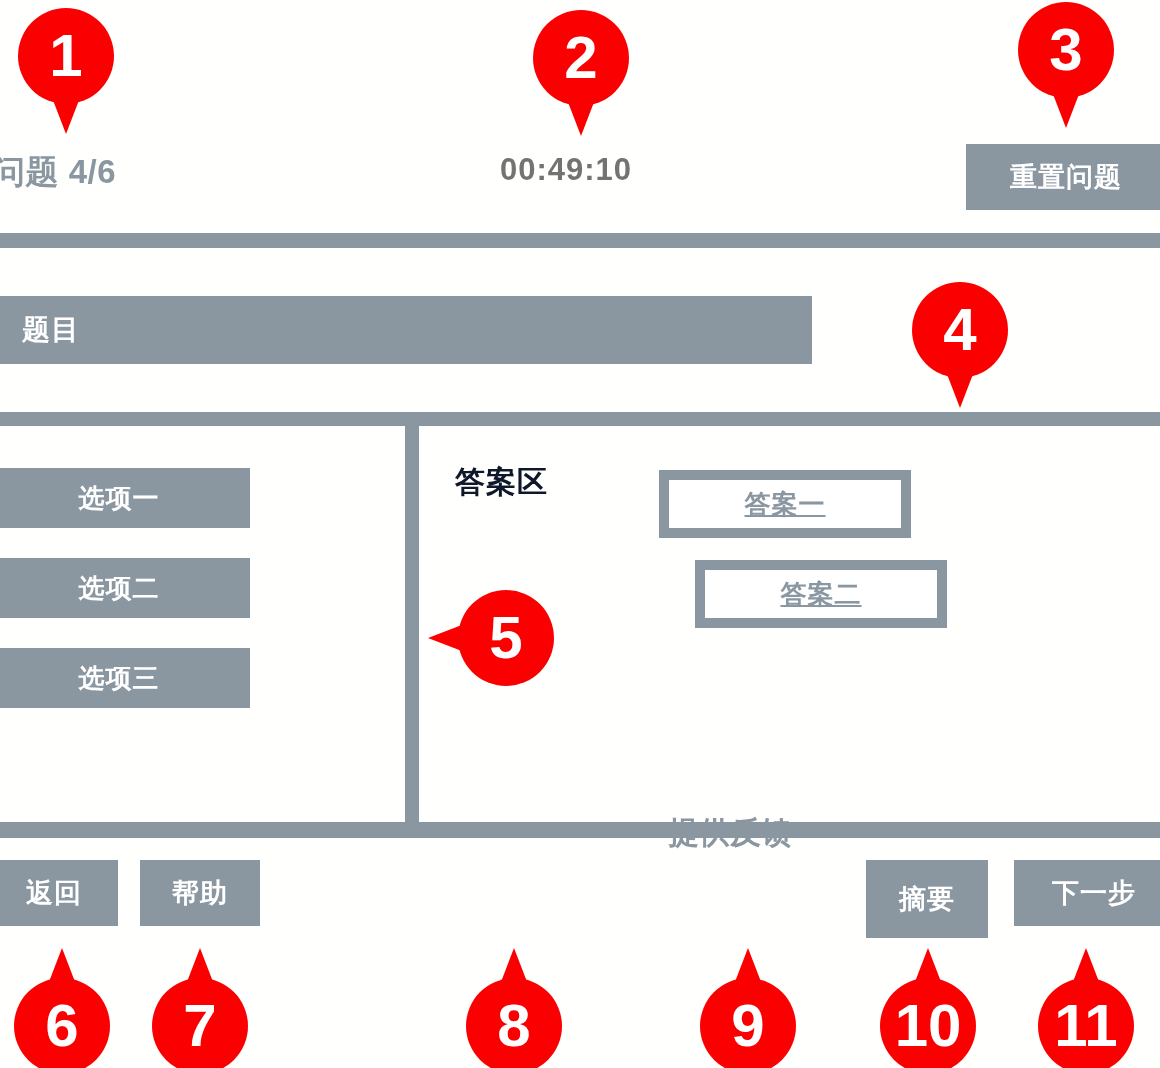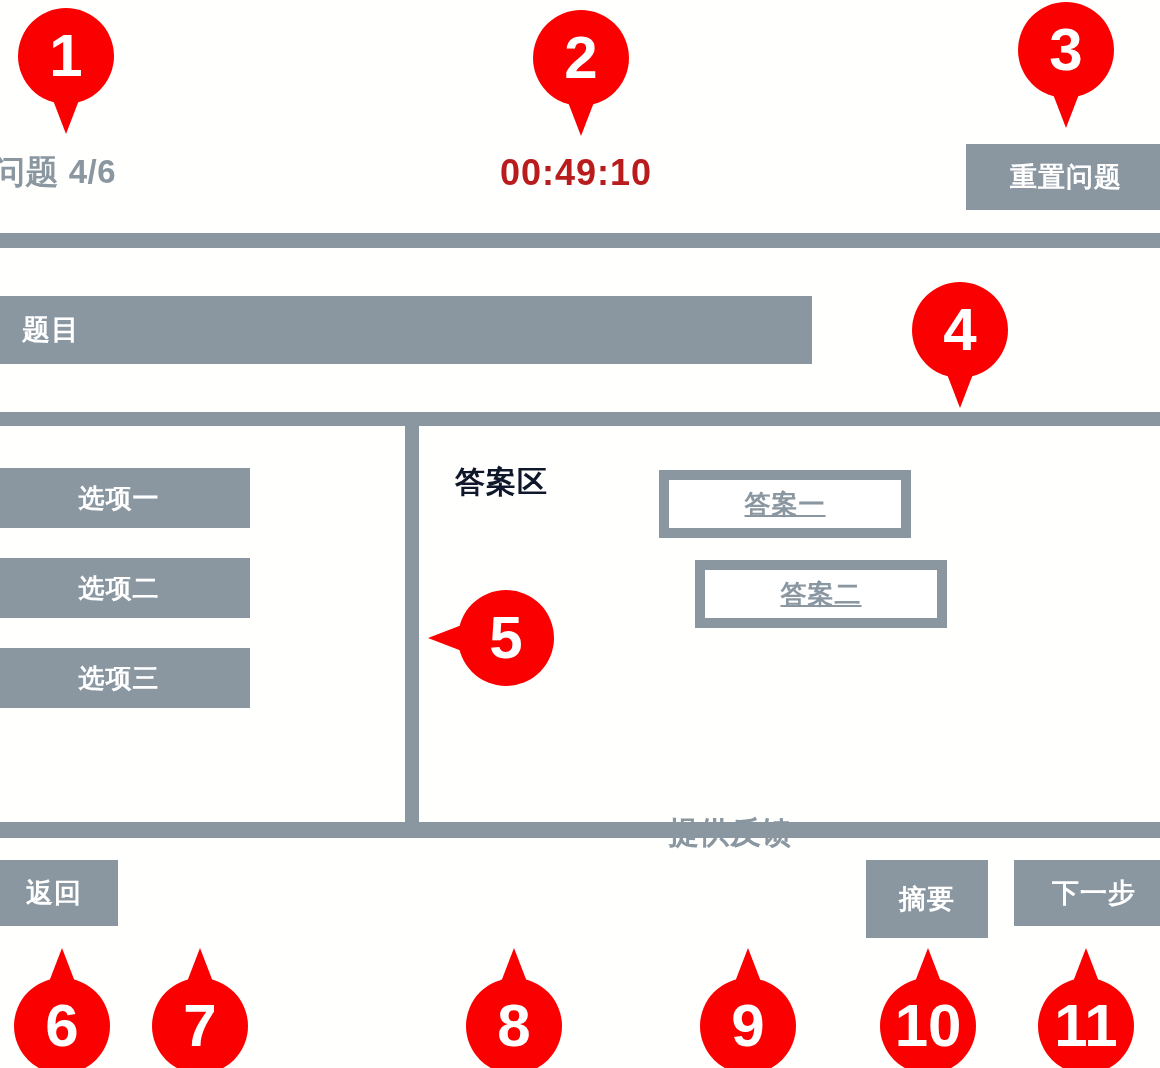--- a/index.html
+++ b/index.html
@@ -56,23 +56,23 @@
     font-size: 33px;
     font-weight: bold;
     color: #8a97a1;
     letter-spacing: 0.5px;
     white-space: nowrap;
   }
   #timer-display {
     position: absolute;
     left: 500px;
     top: 152px;
-    font-size: 36px;
-    font-weight: bold;
-    color: #b91c1c;
+    font-size: 31px;
+    font-weight: bold;
+    color: #737373;
     letter-spacing: 1px;
     white-space: nowrap;
   }
   #reset-button {
     left: 966px;
     top: 144px;
     width: 200px;
     height: 66px;
     font-size: 27px;
   }
@@ -246,20 +246,21 @@
   <div class="bar" id="divider-vertical"></div>
 
   <div id="answer-zone-label">答案区</div>
 
   <div class="answer-box" id="answer-1">答案一</div>
   <div class="answer-box" id="answer-2">答案二</div>
 
   <div class="bar" id="divider-bottom"></div>
 
   <div class="btn" id="back-button">返回</div>
+  <div class="btn" id="help-button">帮助</div>
   <div class="plain-label" id="feedback">提供反馈</div>
   <div class="btn" id="summary-button">摘要</div>
   <div class="btn" id="next-button">下一步</div>
 
   <div class="pin" style="left:18px; top:8px;">
     <div class="bubble"></div>
     <div class="tail"></div>
     <div class="num">1</div>
   </div>
 

